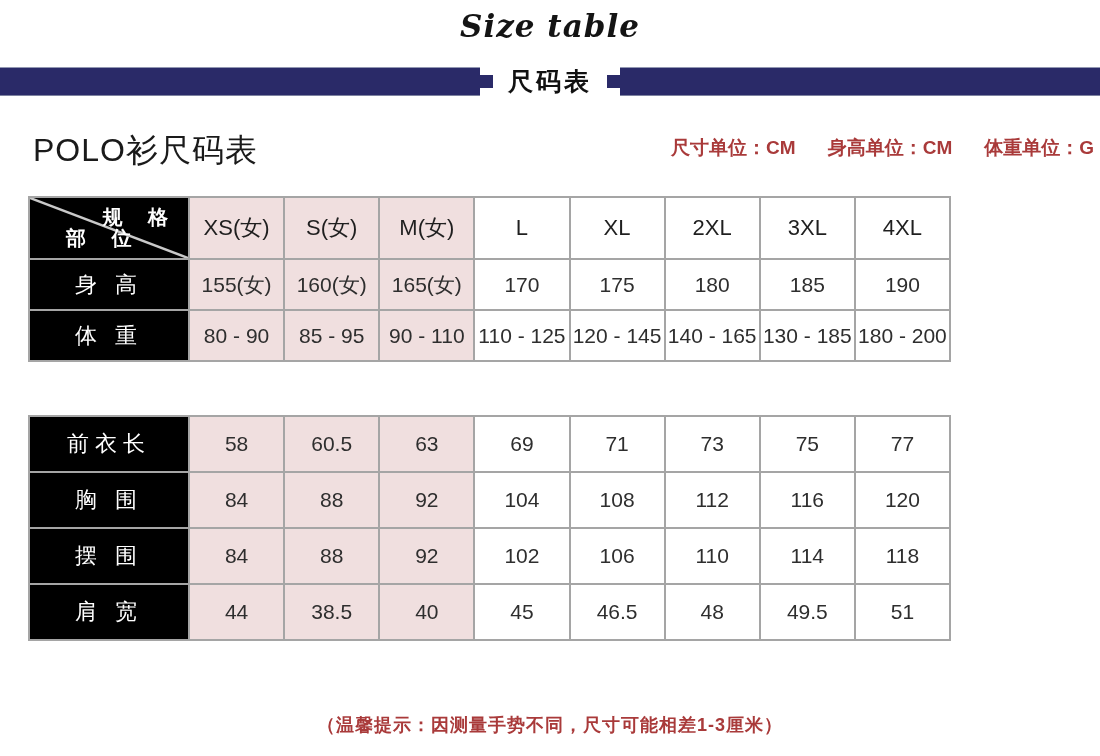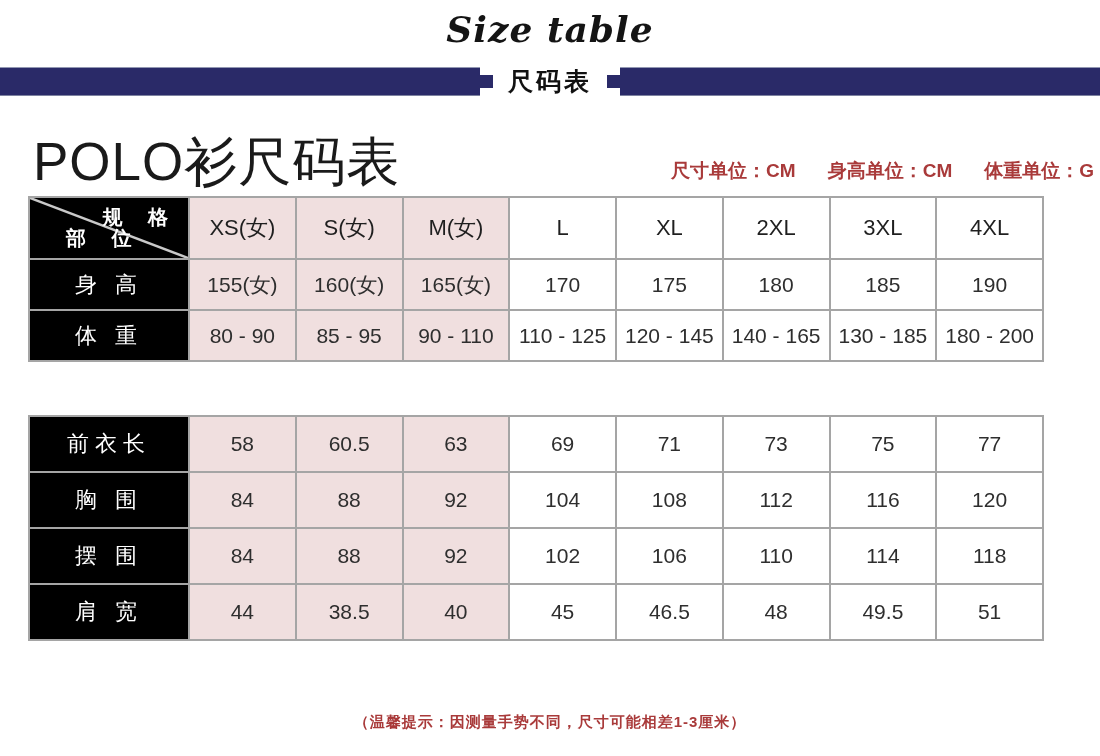--- a/index.html
+++ b/index.html
@@ -8,55 +8,55 @@
     background:#ffffff;
     font-family:"Liberation Sans", sans-serif;
     -webkit-font-smoothing:antialiased;
   }
   
   .size-title{
     position:absolute;top:8px;left:0;right:0;
     text-align:center;
     font-family:"DejaVu Serif", serif;
     font-style:italic;font-weight:600;
-    font-size:36px;color:#141414;letter-spacing:1px;
+    font-size:31px;color:#141414;letter-spacing:1px;
   }
   
   .banner{position:absolute;top:67px;left:0;right:0;height:29px;display:flex;align-items:center;}
   .banner .bar{flex:1;height:27px;background:#2a2a68;border-top:1px solid #9297b2;border-bottom:1px solid #7d82a0;}
   .banner .mid{display:flex;align-items:center;gap:15px;padding:0 0;justify-content:flex-end;}
   .banner .sq{width:13px;height:13px;background:#2a2a68;}
   .banner-label{font-size:25px;font-weight:bold;color:#111;letter-spacing:3px;white-space:nowrap;}
   
   .head-row{position:absolute;top:133px;left:33px;right:6px;display:flex;justify-content:space-between;align-items:flex-end;}
-  .polo-heading{font-size:53px;color:#1a1a1a;letter-spacing:1px;line-height:1.1;}
+  .polo-heading{font-size:32px;color:#1a1a1a;letter-spacing:1px;line-height:1.1;}
   .units{display:flex;gap:32px;padding-bottom:7px;}
   .units span{font-size:19px;font-weight:bold;color:#a93a3a;white-space:nowrap;}
   
-  table.sizetable{position:absolute;left:28px;width:1016px;border-collapse:collapse;table-layout:fixed;}
+  table.sizetable{position:absolute;left:28px;width:923px;border-collapse:collapse;table-layout:fixed;}
   table.sizetable col.col-label{width:160px;}
   table.sizetable th,table.sizetable td{
     border:2px solid #a5a5a5;text-align:center;vertical-align:middle;
     font-size:21px;color:#2e2e2e;font-weight:normal;padding:0;
   }
   table.sizetable col.col-pink{background:#f0dfdf;}
   #t1 tr.r-head th{height:60px;font-size:22px;color:#1f1f1f;}
   #t1 tr.r-data th,#t1 tr.r-data td{height:49px;}
   #t2 td,#t2 th{height:54px;}
   .rlabel{background:#000;color:#fff !important;font-size:22px !important;letter-spacing:6px;font-weight:bold;}
   
   .corner{background:#000;position:relative;padding:0;}
   .corner svg{position:absolute;top:0;left:0;width:100%;height:100%;display:block;}
   .corner .corner-tr{position:absolute;top:6px;right:10px;color:#fff;font-size:20px;letter-spacing:10px;font-weight:bold;}
   .corner .corner-bl{position:absolute;bottom:6px;left:8px;color:#fff;font-size:20px;letter-spacing:10px;font-weight:bold;margin-left:28px;}
   #t1{top:196px;}
   #t2{top:415px;}
   
   .note{position:absolute;top:713px;left:0;right:0;text-align:center;
-    font-size:15px;font-weight:bold;color:#a93a3a;letter-spacing:1px;}
+    font-size:18px;font-weight:bold;color:#a93a3a;letter-spacing:1px;}
 </style>
 </head>
 <body>
 
 <div class="size-title">Size table</div>
 
 <div class="banner">
   <div class="bar"></div>
   <div class="mid">
     <span class="sq"></span>

